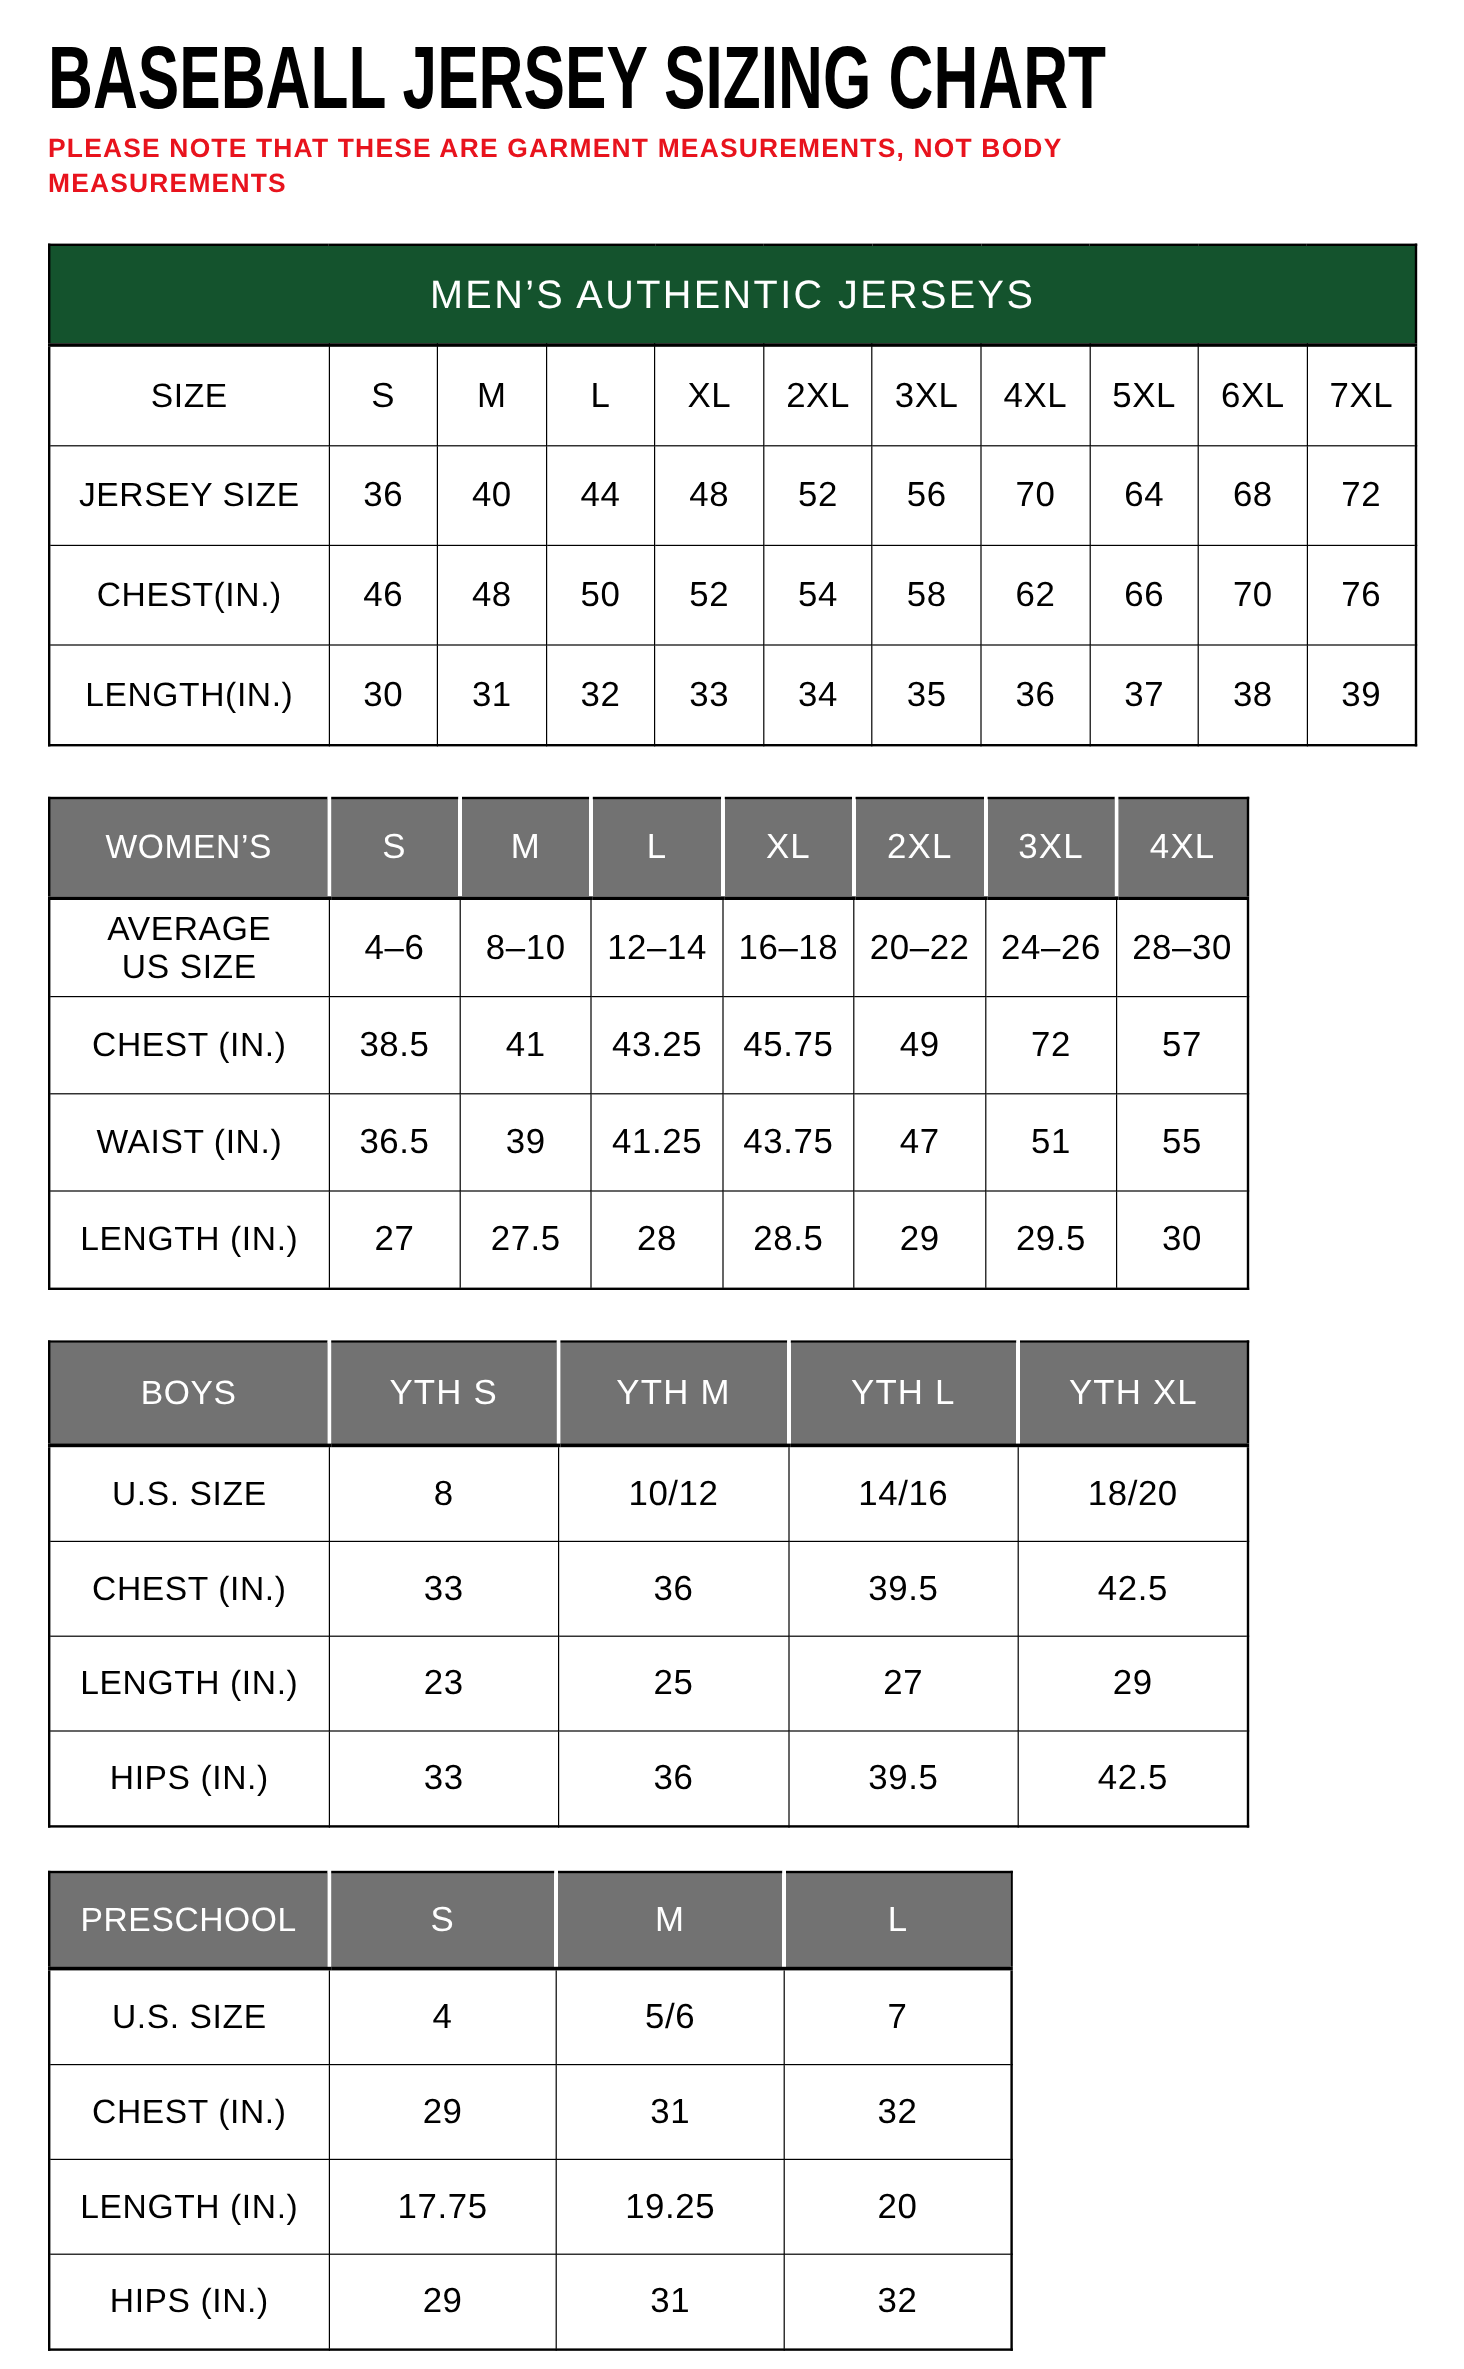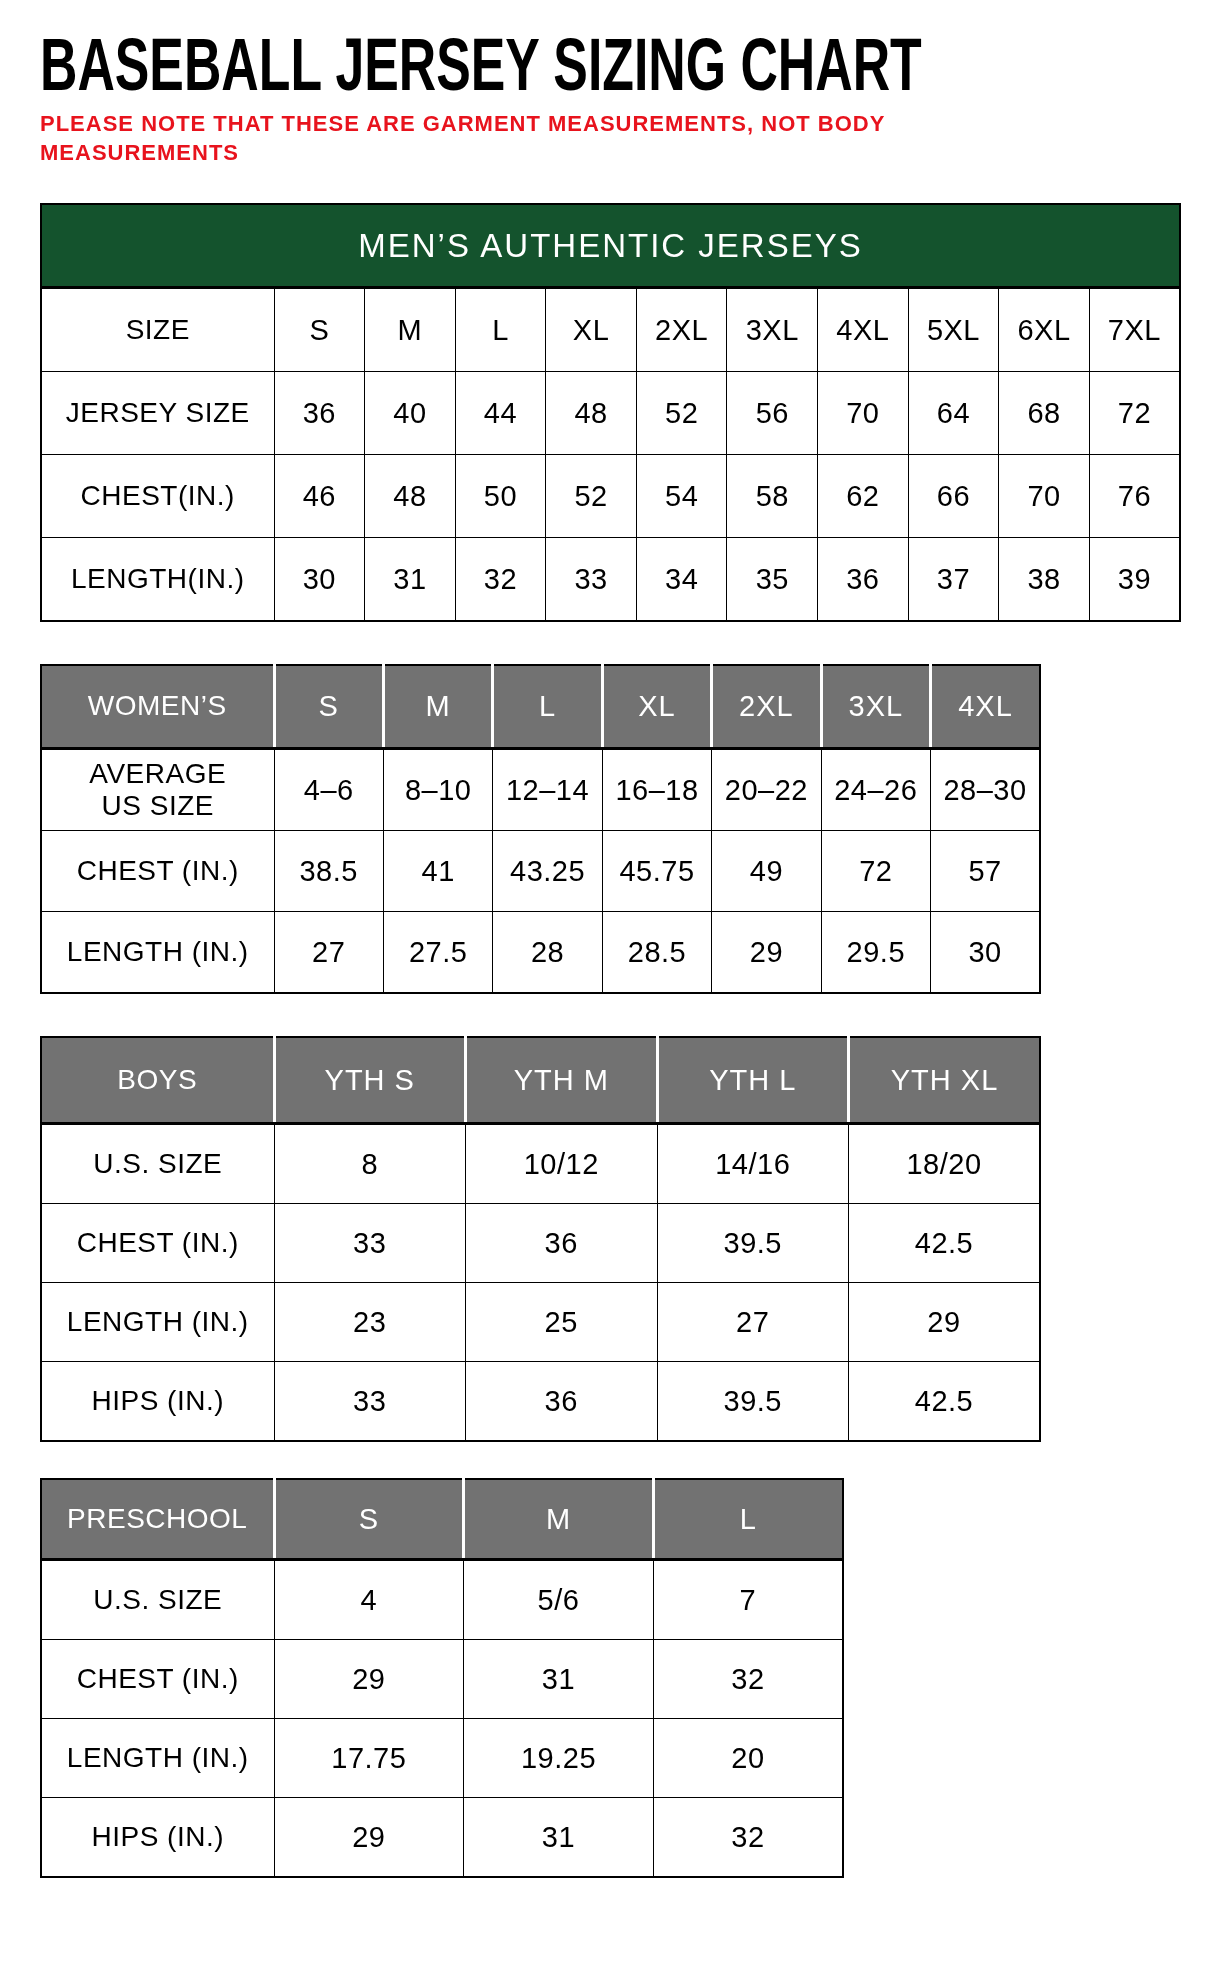--- a/index.html
+++ b/index.html
@@ -194,20 +194,30 @@
           <td class="label">CHEST (IN.)</td>
           <td class="val">38.5</td>
           <td class="val">41</td>
           <td class="val">43.25</td>
           <td class="val">45.75</td>
           <td class="val">49</td>
           <td class="val">72</td>
           <td class="val">57</td>
         </tr>
         <tr>
+          <td class="label">WAIST (IN.)</td>
+          <td class="val">36.5</td>
+          <td class="val">39</td>
+          <td class="val">41.25</td>
+          <td class="val">43.75</td>
+          <td class="val">47</td>
+          <td class="val">51</td>
+          <td class="val">55</td>
+        </tr>
+        <tr>
           <td class="label">LENGTH (IN.)</td>
           <td class="val">27</td>
           <td class="val">27.5</td>
           <td class="val">28</td>
           <td class="val">28.5</td>
           <td class="val">29</td>
           <td class="val">29.5</td>
           <td class="val">30</td>
         </tr>
       </tbody>

